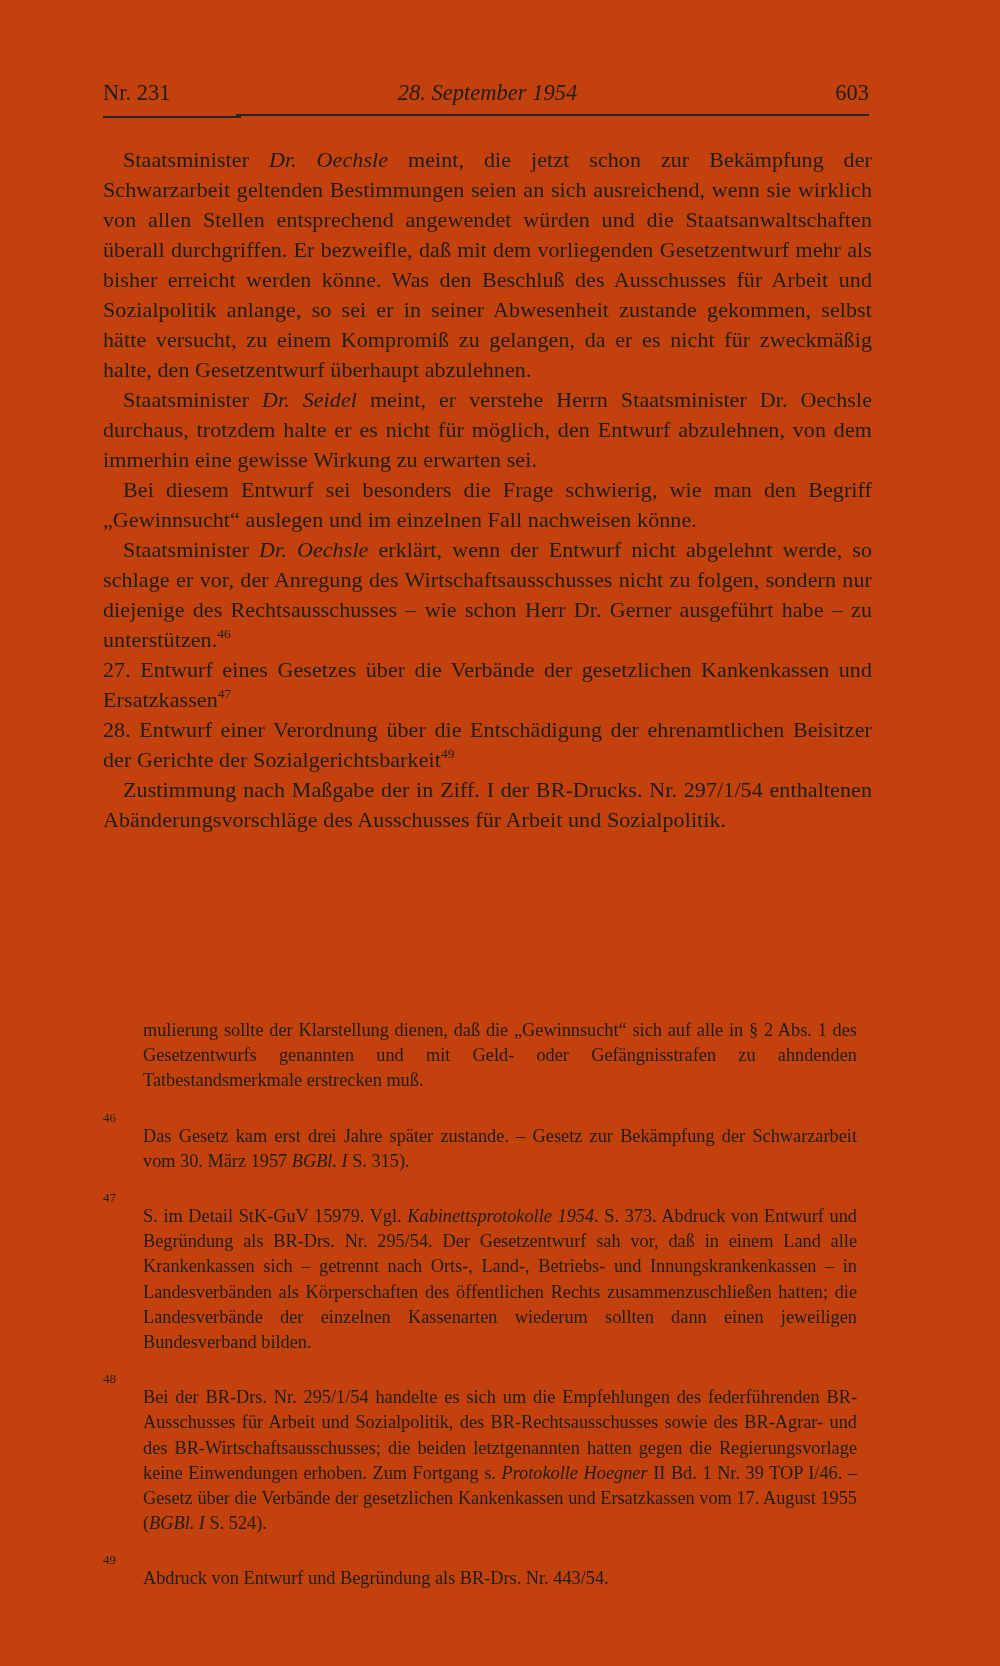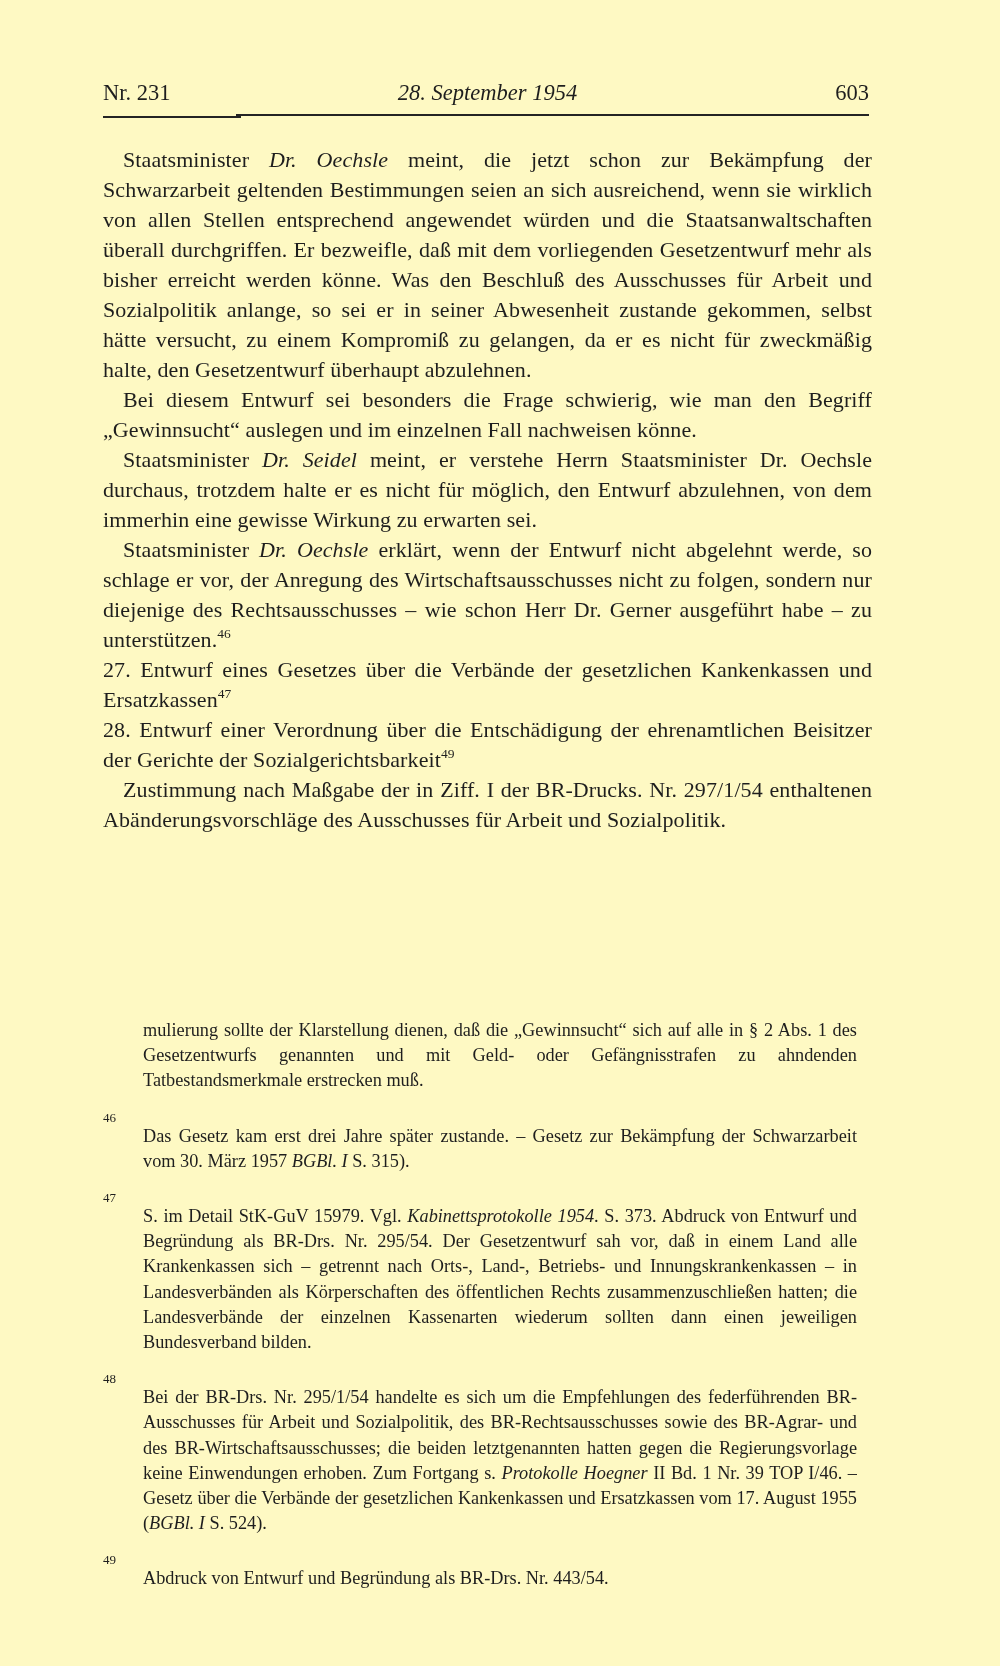--- a/index.html
+++ b/index.html
@@ -3,21 +3,21 @@
 <meta charset="utf-8">
 <style>
   html, body {
     margin: 0; padding: 0;
     background: #ffffff;
   }
   .page {
     position: relative;
     width: 1000px;
     height: 1666px;
-    background: #fef9c3;
+    background: #c2410c;
     color: #1e1e1e;
     font-family: "Liberation Serif", "DejaVu Serif", serif;
     box-sizing: border-box;
     padding: 80px 128px 0 103px;
     overflow: hidden;
   }
   
   .hdr {
     position: relative;
     height: 26px;
@@ -90,22 +90,22 @@
     <span class="hdr-right">603</span>
   </div>
 
   <div class="rule-wrap">
     <div class="rule-left"></div>
     <div class="rule-main"></div>
   </div>
 
   <main class="body-text">
       <p class="para indent"><span class="">Staatsminister </span><span class=" it">Dr. Oechsle</span><span class=""> meint, die jetzt schon zur Bekämpfung der Schwarzarbeit geltenden Bestimmungen seien an sich ausreichend, wenn sie wirklich von allen Stellen entsprechend angewendet würden und die Staatsanwaltschaften überall durchgriffen. Er bezweifle, daß mit dem vorliegenden Gesetzentwurf mehr als bisher erreicht werden könne. Was den Beschluß des Ausschusses für Arbeit und Sozialpolitik anlange, so sei er in seiner Abwesenheit zustande gekommen, selbst hätte versucht, zu einem Kompromiß zu gelangen, da er es nicht für zweckmäßig halte, den Gesetzentwurf überhaupt abzulehnen.</span></p>
+      <p class="para indent"><span class="">Staatsminister </span><span class=" it">Dr. Seidel</span><span class=""> meint, er verstehe Herrn Staatsminister Dr. Oechsle durchaus, trotzdem halte er es nicht für möglich, den Entwurf abzulehnen, von dem immerhin eine gewisse Wirkung zu erwarten sei.</span></p>
       <p class="para indent"><span class="">Bei diesem Entwurf sei besonders die Frage schwierig, wie man den Begriff „Gewinnsucht“ auslegen und im einzelnen Fall nachweisen könne.</span></p>
-      <p class="para indent"><span class="">Staatsminister </span><span class=" it">Dr. Seidel</span><span class=""> meint, er verstehe Herrn Staatsminister Dr. Oechsle durchaus, trotzdem halte er es nicht für möglich, den Entwurf abzulehnen, von dem immerhin eine gewisse Wirkung zu erwarten sei.</span></p>
       <p class="para indent"><span class="">Staatsminister </span><span class=" it">Dr. Oechsle</span><span class=""> erklärt, wenn der Entwurf nicht abgelehnt werde, so schlage er vor, der Anregung des Wirtschaftsausschusses nicht zu folgen, sondern nur diejenige des Rechtsausschusses – wie schon Herr Dr. Gerner ausgeführt habe – zu unterstützen.</span><span class="fnref">46</span></p>
       <p class="para"><span class="">27. Entwurf eines Gesetzes über die Verbände der gesetzlichen Kankenkassen und Ersatzkassen</span><span class="fnref">47</span></p>
       <p class="para"><span class="">28. Entwurf einer Verordnung über die Entschädigung der ehrenamtlichen Beisitzer der Gerichte der Sozialgerichtsbarkeit</span><span class="fnref">49</span></p>
       <p class="para indent"><span class="">Zustimmung nach Maßgabe der in Ziff. I der BR-Drucks. Nr. 297/1/54 enthaltenen Abänderungsvorschläge des Ausschusses für Arbeit und Sozialpolitik.</span></p>
     </main>
 
   <section class="fns">
       <div class="fn-row">
         <span class="fn-num"></span>
         <p class="fn-body"><span class="">mulierung sollte der Klarstellung dienen, daß die „Gewinnsucht“ sich auf alle in § 2 Abs. 1 des Gesetzentwurfs genannten und mit Geld- oder Gefängnisstrafen zu ahndenden Tatbestandsmerkmale erstrecken muß.</span></p>

